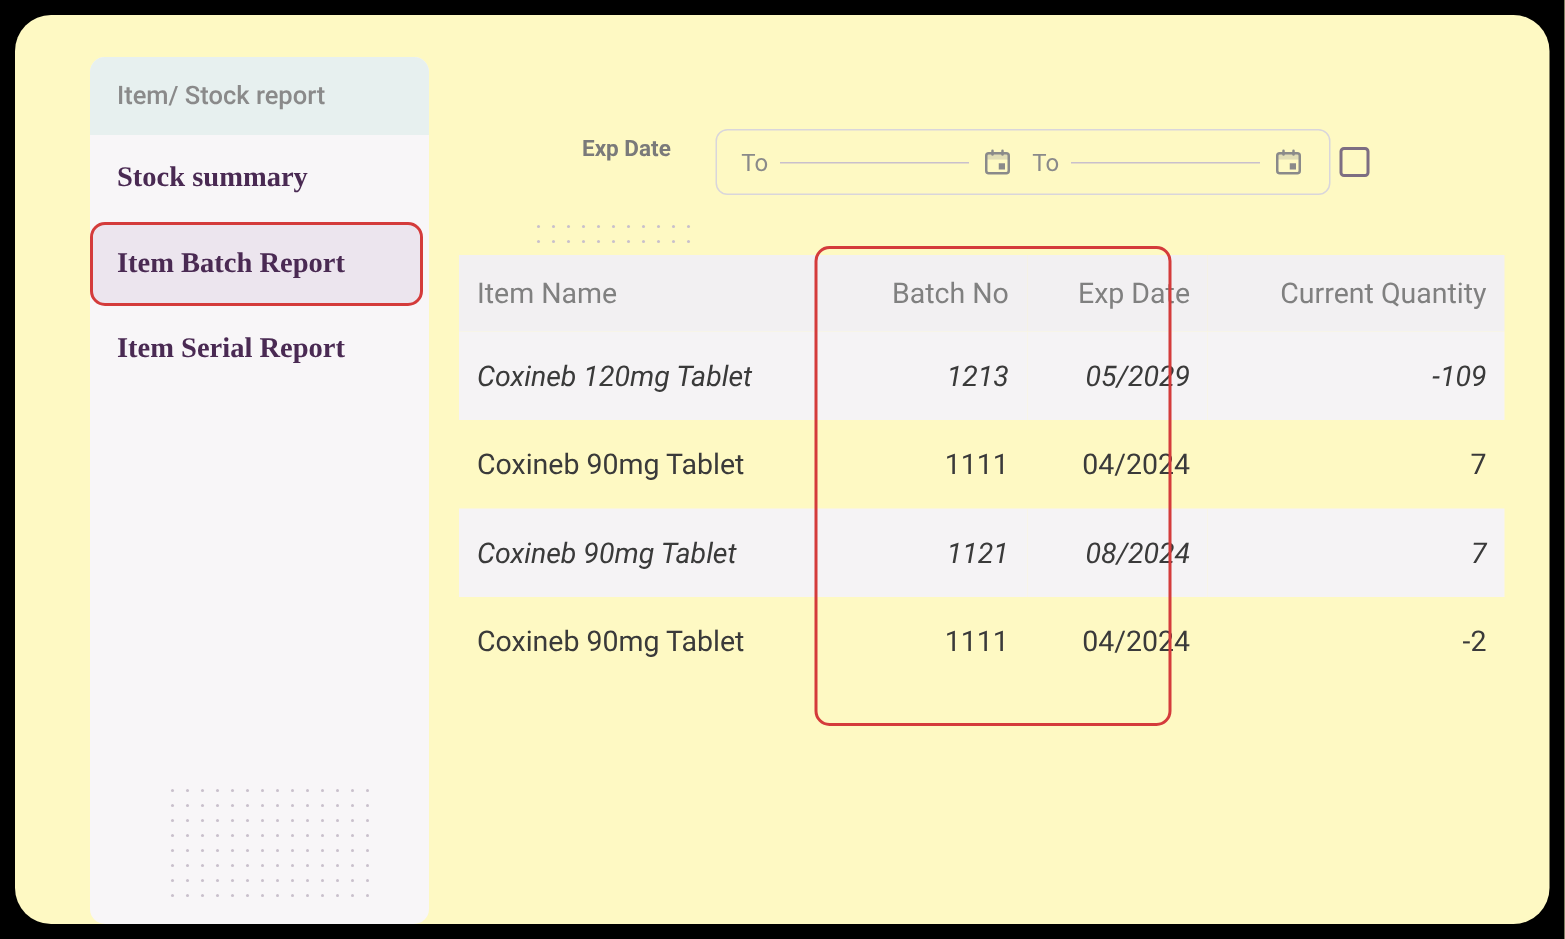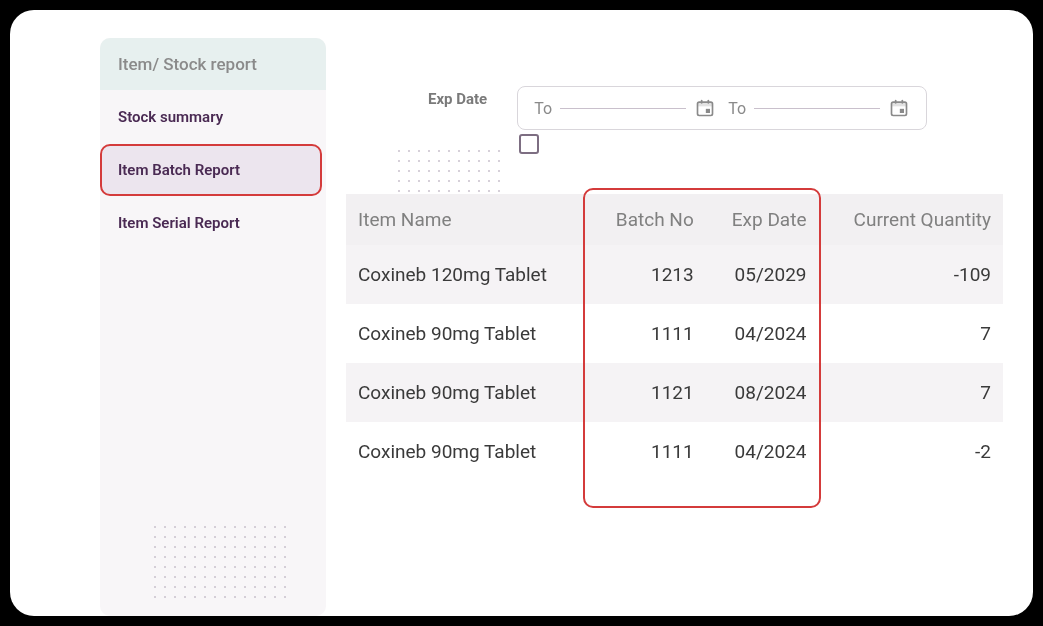--- a/index.html
+++ b/index.html
@@ -5,25 +5,24 @@
   * { box-sizing: border-box; margin: 0; padding: 0; }
   html, body { width: 1043px; height: 626px; }
   body {
     background: #000;
     font-family: -apple-system, BlinkMacSystemFont, "Segoe UI", Roboto, Arial, sans-serif;
     padding: 10px;
   }
   .app-window {
     width: 100%;
     height: 100%;
-    background: #ffffff;
+    background: #fef9c3;
     border-radius: 24px;
     overflow: hidden;
     position: relative;
-    padding-left: 40px;
   }
   .content {
     display: flex;
     padding: 28px 30px 0 50px;
     gap: 20px;
     height: 100%;
   }
 
   
   .sidebar {
@@ -35,24 +34,25 @@
   }
   .sidebar-header {
     background: #e7f0ef;
     padding: 16px 18px;
     font-size: 17px;
     font-weight: 500;
     color: #8a8a8a;
   }
   .sidebar-item {
     padding: 18px 18px;
-    font-size: 15px;
+    font-size: 19px;
     font-weight: 600;
     color: #4a2a53;
     cursor: pointer;
+    font-family: Liberation Serif, serif;
   }
   .sidebar-item.selected {
     background: #ece5ee;
     border: 2.5px solid #d43b3b;
     border-radius: 10px;
     margin-right: 4px;
     padding: 15px 16px;
   }
 
   
@@ -96,21 +96,21 @@
     margin-left: 82px;
   }
   .filter-label {
     font-size: 15px;
     font-weight: 700;
     color: #7a7a7a;
     margin-top: 4px;
   }
   .filter-block {
     display: flex;
-    flex-direction: column;
+    flex-direction: row;
     gap: 4px;
   }
   .date-range {
     display: flex;
     align-items: center;
     gap: 12px;
     border: 1px solid #d9d6db;
     border-radius: 8px;
     padding: 10px 16px;
     min-width: 410px;
@@ -175,21 +175,21 @@
     font-weight: 400;
     color: #808080;
   }
   thead th.num { text-align: right; }
   tbody td {
     padding: 18px 12px;
     color: #3a3a3a;
     font-weight: 400;
   }
   tbody td.num { text-align: right; }
-  tbody tr.shaded { background: #f5f3f5; }
+  tbody tr.shaded { background: #f5f3f5; font-style: italic; }
 
   
   .highlight-box {
     position: absolute;
     top: -6px;
     left: 237px;
     width: 238px;
     height: 320px;
     border: 2.5px solid #d43b3b;
     border-radius: 10px;

